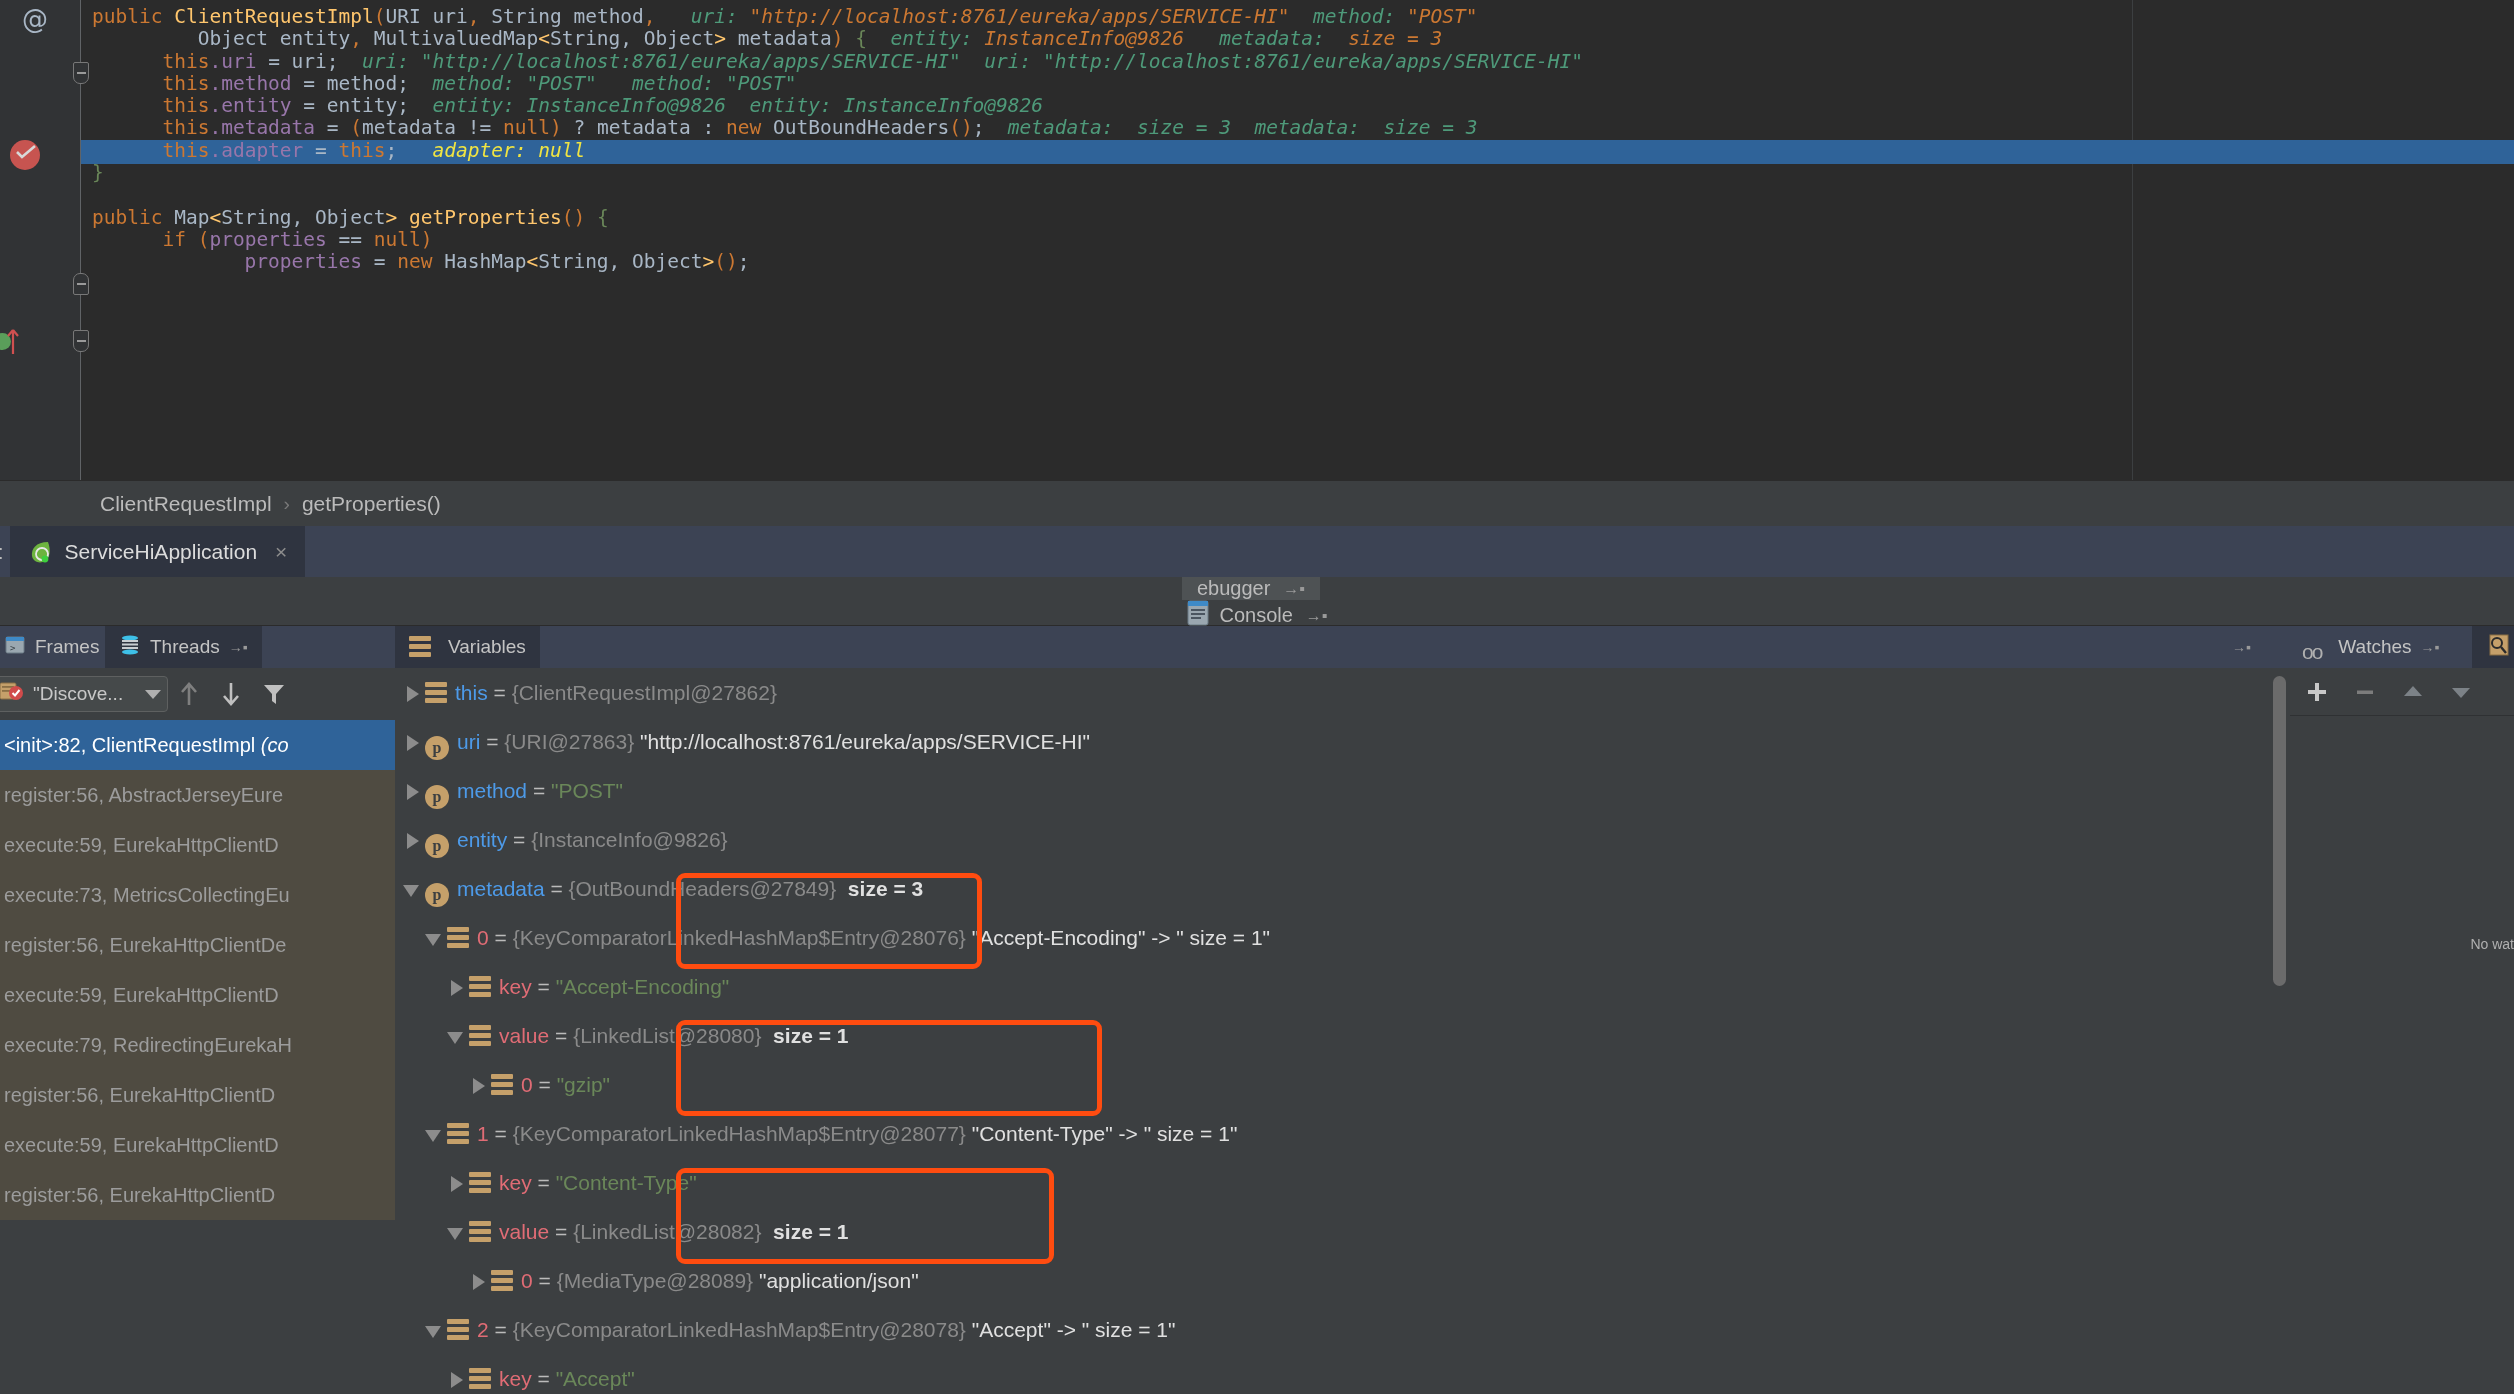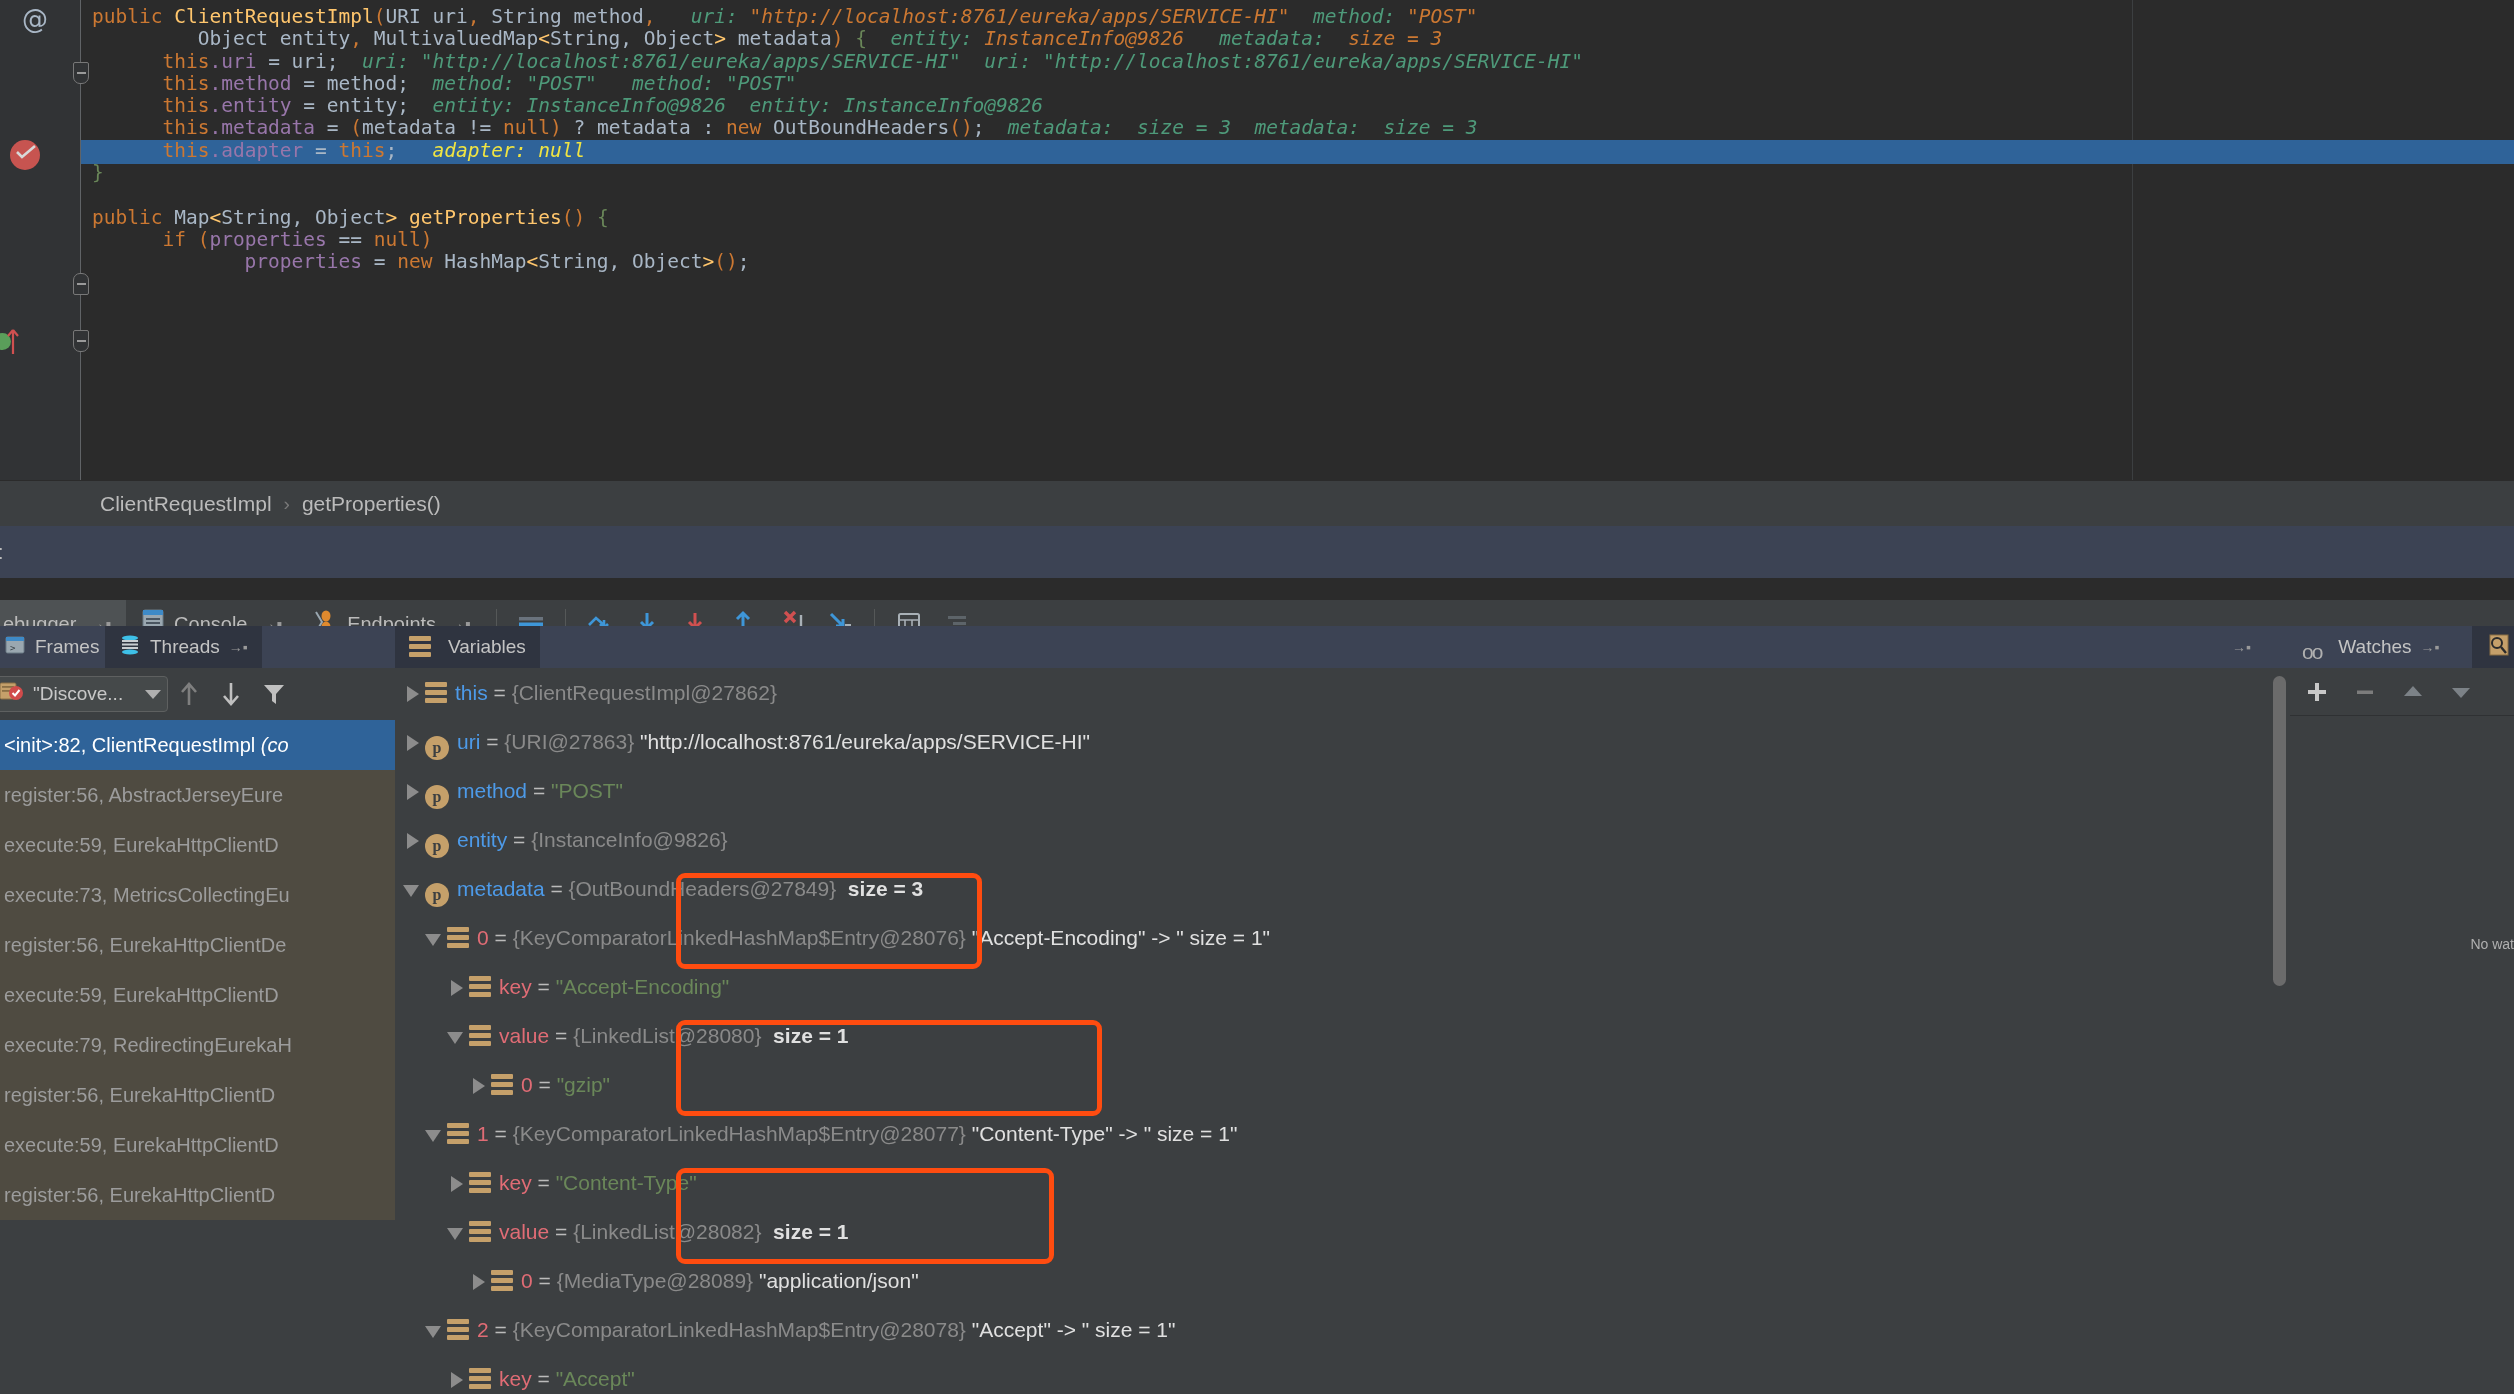--- a/index.html
+++ b/index.html
@@ -103,22 +103,22 @@
   .run-tab {
     display: flex; align-items: center; gap: 11px;
     height: 52px; padding: 0 18px; background: #2f3440;
     color: #dcdcdc; font-size: 21px;
   }
   .spring-icon { width: 26px; height: 26px; position: relative; }
   .tab-close { color: #8d8d8d; font-size: 21px; margin-left: 7px; }
 
   
   .debugbar {
-    position: absolute; left: 0; top: 600px; width: 2514px; height: 48px;
-    background: #3c3f41; display: flex; align-items: center;
+    position: absolute; left: 0; top: 577px; width: 2514px; height: 48px;
+    background: #3c3f41; display: flex; align-items: center; flex-direction: column;
   }
   .dbg-tab {
     display: flex; align-items: center; gap: 9px;
     height: 48px; padding: 0 15px; color: #bbbbbb; font-size: 20px;
   }
   .dbg-tab.active { background: #4e5254; }
   .dbg-pin { color: #9a9a9a; font-size: 16px; margin-left: 4px; }
   .dbg-sep {
     width: 1px; height: 30px; background: #555858; margin: 0 10px;
   }
@@ -291,20 +291,31 @@
   </div>
 
   <div class="breadcrumb">
     <span class="bc-item">ClientRequestImpl</span>
     <span class="bc-sep">›</span>
     <span class="bc-item">getProperties()</span>
   </div>
 
   <div class="runtabs">
     <span class="run-label">g:</span>
+    <div class="run-tab">
+      <span class="spring-icon">
+        <svg width="26" height="26" viewBox="0 0 26 26">
+          <path d="M20 3 C8 3 3 10 4 17 C5 23 12 25 17 22 C22 19 23 11 20 3Z" fill="#6db33f"></path>
+          <circle cx="14" cy="15" r="6" fill="none" stroke="#e8e8e8" stroke-width="1.8"></circle>
+          <circle cx="17" cy="20" r="3.4" fill="#3ecf3e"></circle>
+        </svg>
+      </span>
+      <span>ServiceHiApplication</span>
+      <span class="tab-close">×</span>
+    </div>
   </div>
 
   <div class="debugbar">
     <div class="dbg-tab active" style="margin-left:-12px;">
       <span>ebugger</span>
       <span class="dbg-pin">→▪</span>
     </div>
     <div class="dbg-tab">
       <span>
         <svg width="24" height="26" viewBox="0 0 24 26">

